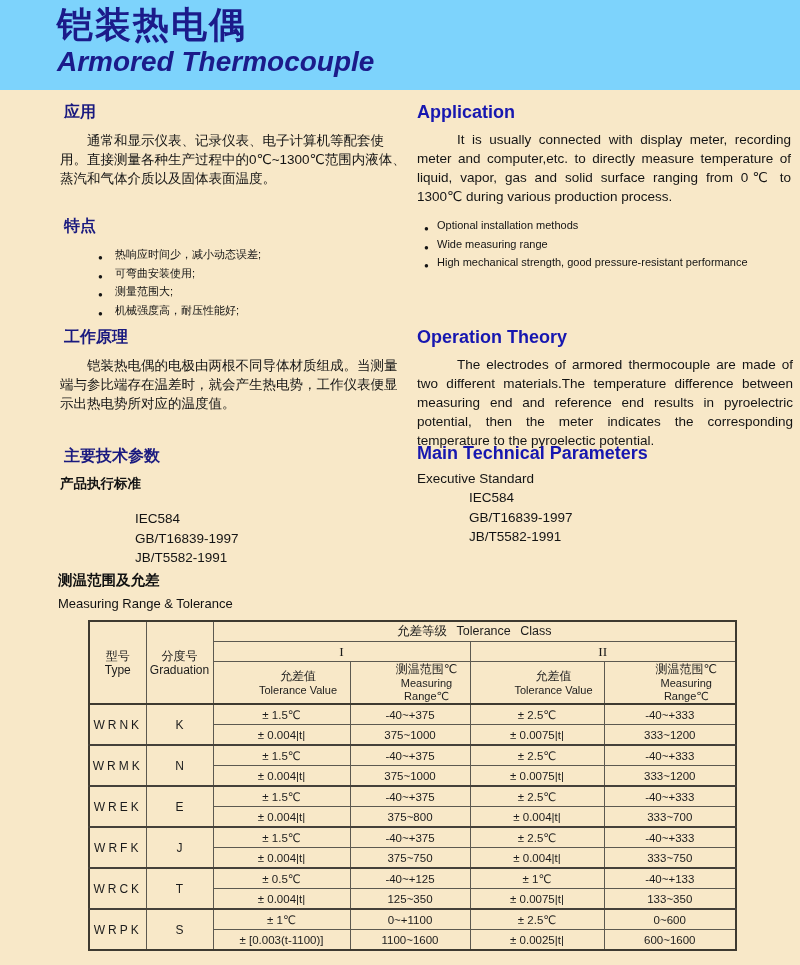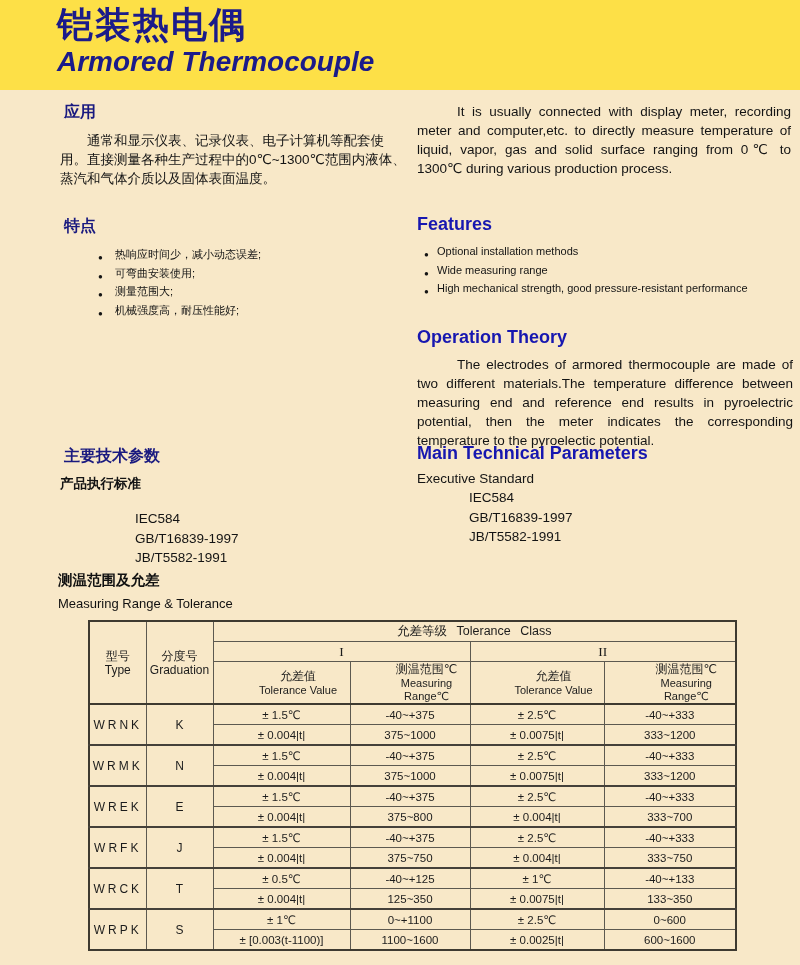--- a/index.html
+++ b/index.html
@@ -1,21 +1,21 @@
 <!DOCTYPE html>
 <html><head>
 <meta charset="utf-8">
 <style>
   html,body { margin:0; padding:0; }
   body {
     width:800px; height:965px; background:#ffffff;
     font-family:"Liberation Sans","DejaVu Sans",sans-serif;
     -webkit-font-smoothing:antialiased;
   }
-  .page { position:relative; width:800px; height:965px; background:#fde047; overflow:hidden; }
+  .page { position:relative; width:800px; height:965px; background:#7dd3fc; overflow:hidden; }
   .content-bg { position:absolute; left:0; top:90px; width:800px; height:875px; background:#f8e8c8; }
 
   
   .title-block { position:absolute; left:57px; top:4px; z-index:2; }
   .title-zh { margin:0; font-size:36px; line-height:42px; font-weight:bold; letter-spacing:2px; color:#1b1b8a; }
   .title-en { margin:0; font-size:28px; line-height:32px; font-weight:bold; font-style:italic; color:#1b1b8a; }
 
   
   .sec { position:absolute; z-index:2; }
   .zh-head { margin:0 0 8px 4px; font-size:16px; font-weight:bold; color:#19197f; }
@@ -86,37 +86,41 @@
   <section class="sec" style="left:60px; top:216px; width:346px;">
     <h3 class="zh-head">特点</h3>
     <ul class="blist zh-list">
         <li>热响应时间少，减小动态误差;</li>
         <li>可弯曲安装使用;</li>
         <li>测量范围大;</li>
         <li>机械强度高，耐压性能好;</li>
       </ul>
   </section>
 
+  <section class="sec" style="left:60px; top:327px; width:348px;">
+    <h3 class="zh-head">工作原理</h3>
+    <p class="zh-body">铠装热电偶的电极由两根不同导体材质组成。当测量端与参比端存在温差时，就会产生热电势，工作仪表便显示出热电势所对应的温度值。</p>
+  </section>
 
   <section class="sec" style="left:60px; top:446px; width:346px;">
     <h3 class="zh-head">主要技术参数</h3>
     <p class="sub-head">产品执行标准</p>
     <ul class="std-list std-zh">
         <li>IEC584</li>
         <li>GB/T16839-1997</li>
         <li>JB/T5582-1991</li>
       </ul>
   </section>
 
   <section class="sec" style="left:417px; top:102px; width:374px;">
+    <h3 class="en-head">Application</h3>
     <p class="en-body">It is usually connected with display meter, recording meter and computer,etc. to directly measure temperature of liquid, vapor, gas and solid surface ranging from 0℃ to 1300℃ during various production process.</p>
   </section>
 
   <section class="sec" style="left:417px; top:214px; width:374px;">
-    <h3 class="en-head">Features</h3>
     <ul class="blist en-list">
         <li>Optional installation methods</li>
         <li>Wide measuring range</li>
         <li>High mechanical strength, good pressure-resistant performance</li>
       </ul>
   </section>
 
   <section class="sec" style="left:417px; top:327px; width:376px;">
     <h3 class="en-head">Operation Theory</h3>
     <p class="en-body">The electrodes of armored thermocouple are made of two different materials.The temperature difference between measuring end and reference end results in pyroelectric potential, then the meter indicates the corresponding temperature to the pyroelectic potential.</p>

